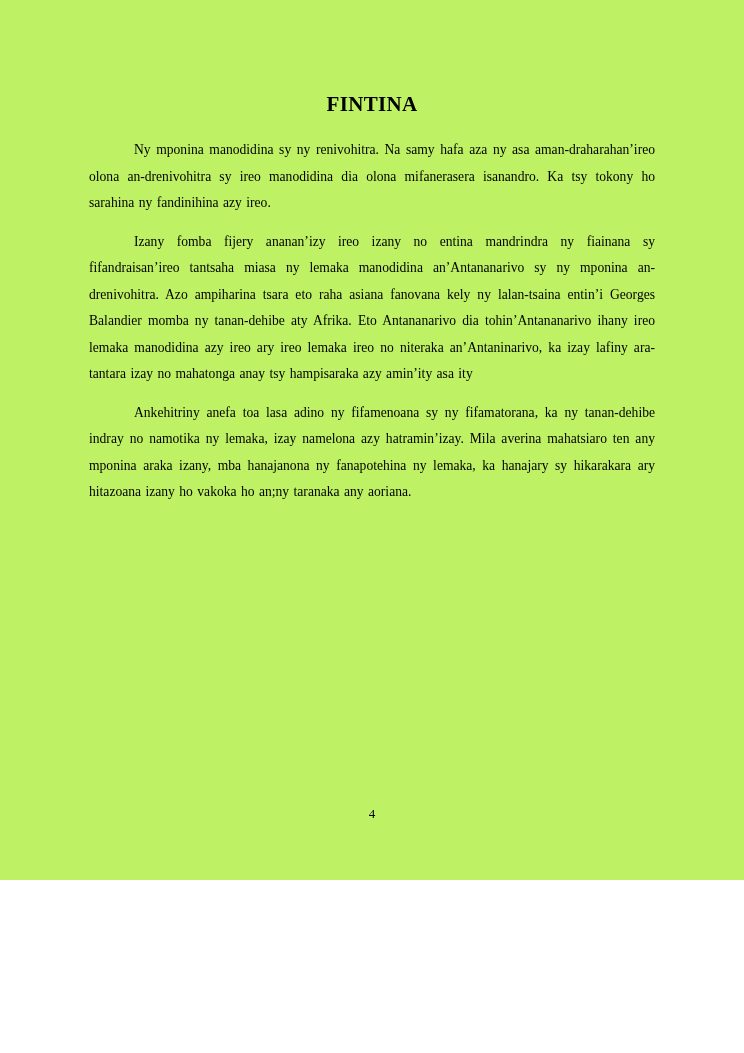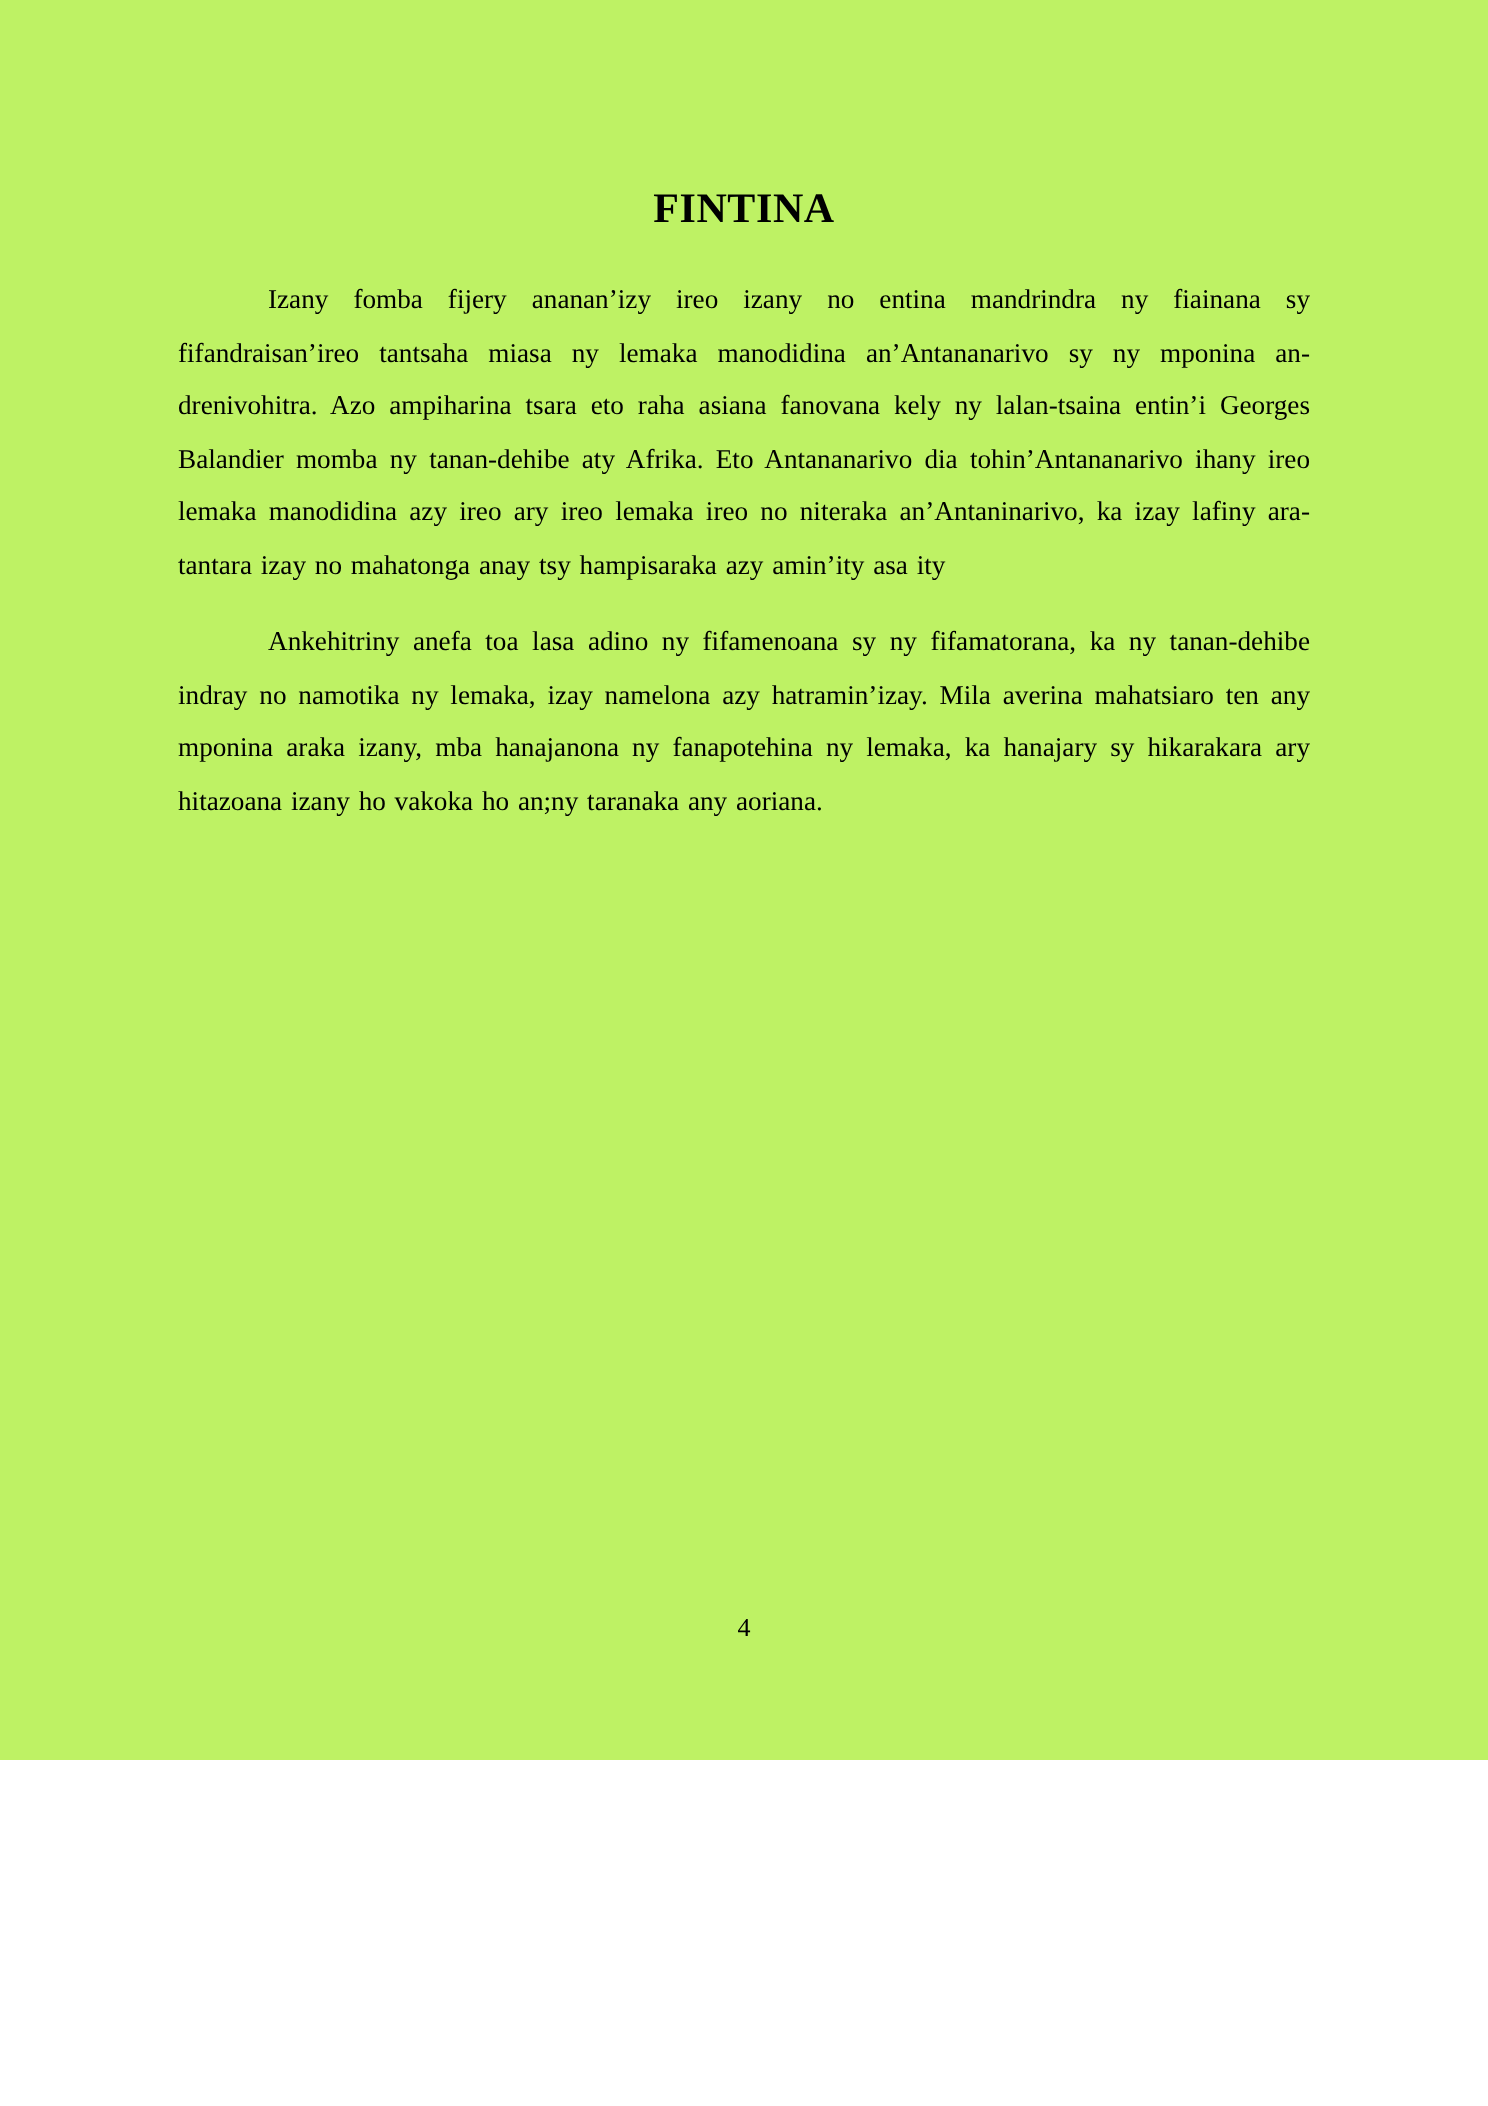--- a/index.html
+++ b/index.html
@@ -48,17 +48,18 @@
       font-family: "Liberation Serif", serif;
       color: #000000;
     }
   </style>
 </head>
 <body>
 
 <div class="page">
   <div class="content">
     <h1 class="title">FINTINA</h1>
+    <p class="para">Ny mponina manodidina sy ny renivohitra. Na samy hafa aza ny asa aman-draharahan’ireo olona an-drenivohitra sy ireo manodidina dia olona mifanerasera isanandro. Ka tsy tokony ho sarahina ny fandinihina azy ireo.</p>
     <p class="para">Izany fomba fijery ananan’izy ireo izany no entina mandrindra ny fiainana sy fifandraisan’ireo tantsaha miasa ny lemaka manodidina an’Antananarivo sy ny mponina an-drenivohitra. Azo ampiharina tsara eto raha asiana fanovana kely ny lalan-tsaina entin’i Georges Balandier momba ny tanan-dehibe aty Afrika.  Eto Antananarivo dia tohin’Antananarivo ihany ireo lemaka manodidina azy ireo ary ireo lemaka ireo no niteraka an’Antaninarivo, ka izay lafiny ara-tantara izay no mahatonga anay tsy hampisaraka azy amin’ity asa ity</p>
     <p class="para">Ankehitriny anefa toa lasa adino ny fifamenoana sy ny fifamatorana, ka ny tanan-dehibe indray no namotika ny lemaka, izay namelona azy hatramin’izay. Mila averina mahatsiaro ten any mponina araka izany, mba hanajanona ny fanapotehina ny lemaka, ka hanajary sy hikarakara ary hitazoana izany ho vakoka ho an;ny taranaka any aoriana.</p>
   </div>
   <div class="page-number">4</div>
 </div>
 
 </body></html>

